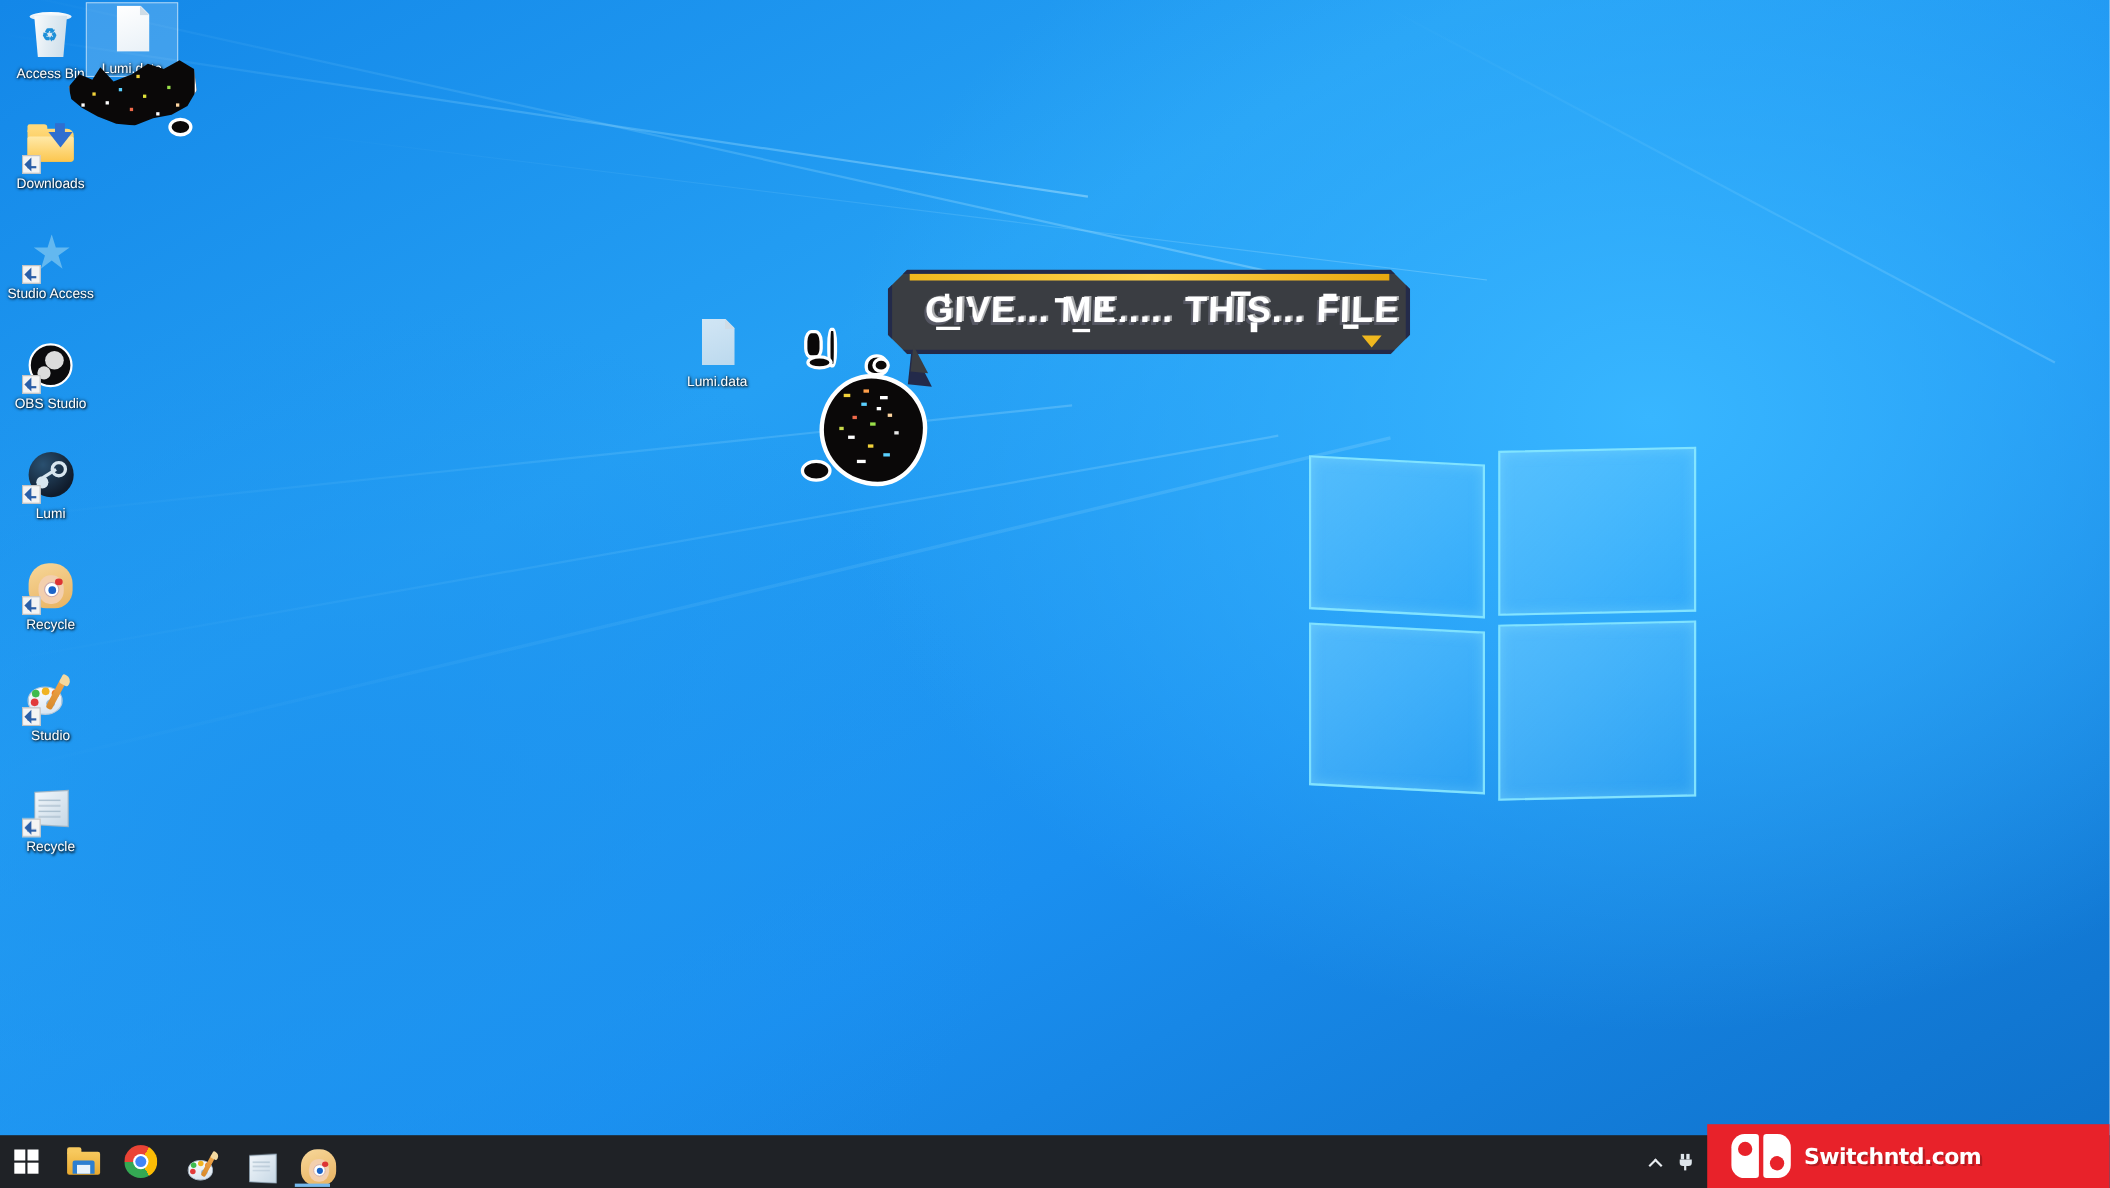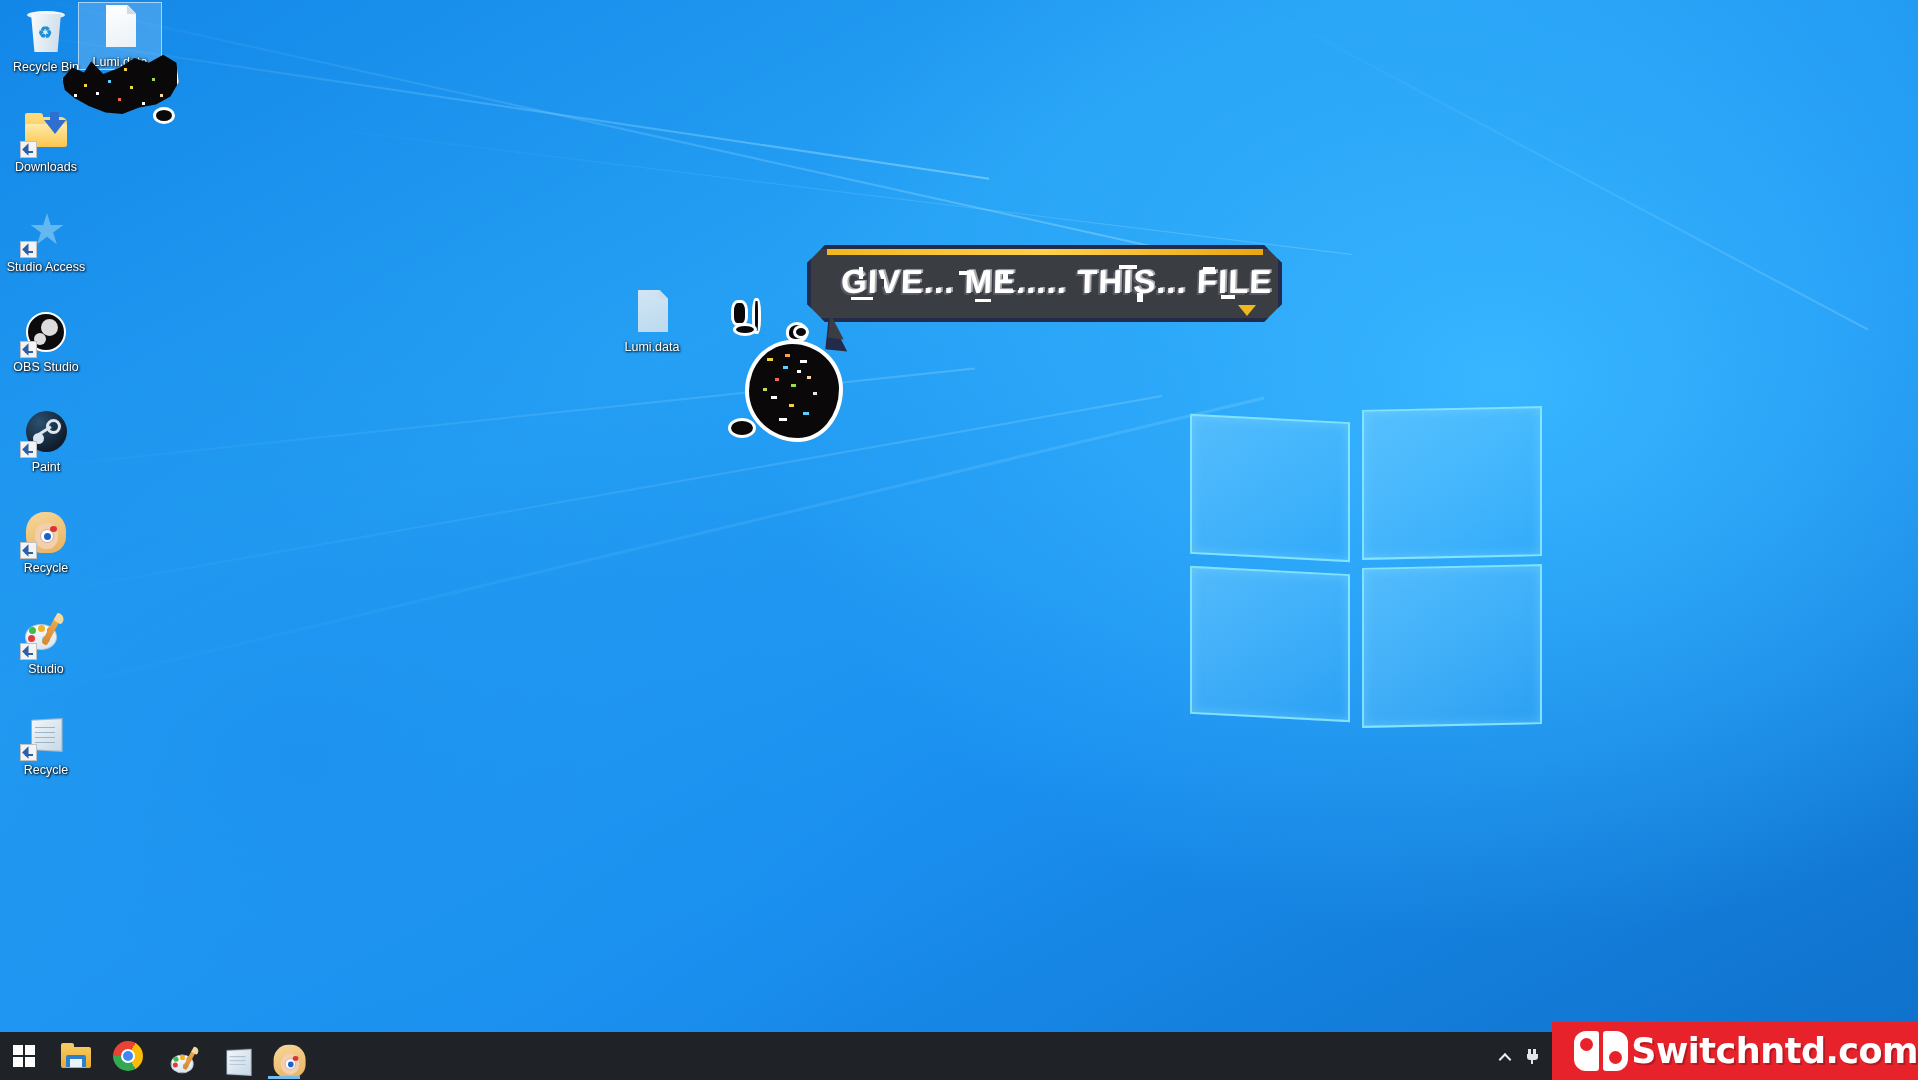--- a/index.html
+++ b/index.html
@@ -453,21 +453,21 @@
   }
   .joycon .ldot {
     position:absolute; left:6px; top:7px; width:13px; height:13px;
     border-radius:50%; background:#e8222a;
   }
   .joycon .rdot {
     position:absolute; left:35px; top:20px; width:13px; height:13px;
     border-radius:50%; background:#e8222a;
   }
   #watermark .wtext {
-    color:#ffffff; font-size: 35px; font-weight: bold;
+    color:#ffffff; font-size: 20px; font-weight: bold;
     font-family: "DejaVu Sans", sans-serif;
     letter-spacing: -0.5px;
     text-shadow: 2px 2px 0 rgba(0,0,0,.22);
   }
 </style>
 </head>
 <body>
 
 <div id="desktop">
 
@@ -487,21 +487,21 @@
   </div>
 
   <div class="icon" style="left:4px; top:8px;">
     <div class="glyph">
       <div class="art-recycle">
         <div class="lid"></div>
           <div class="bin"></div>
           <div class="rec">♻</div>
       </div>
     </div>
-    <div class="label">Recycle Bin</div>
+    <div class="label">Access Bin</div>
   </div>
 
   <div class="icon selected" style="left:78px; top:2px;">
     <div class="glyph">
       <div class="art-file">
           <div class="sheet"></div>
           <div class="fold"></div>
         </div>
     </div>
     <div class="label">Lumi.data</div>
@@ -546,21 +546,21 @@
   <div class="icon" style="left:4px; top:408px;">
     <div class="glyph">
       <div class="art-steam">
           <div class="ball"></div>
           <div class="bar"></div>
           <div class="ring"></div>
           <div class="nub"></div>
         </div>
       <div class="shortcut"></div>
     </div>
-    <div class="label">Paint</div>
+    <div class="label">Lumi</div>
   </div>
 
   <div class="icon" style="left:4px; top:509px;">
     <div class="glyph">
       <div class="art-face">
         <div class="hair"></div>
           <div class="skin"></div>
         <div class="eye"></div>
           <div class="pupil"></div>
           <div class="blood"></div>

